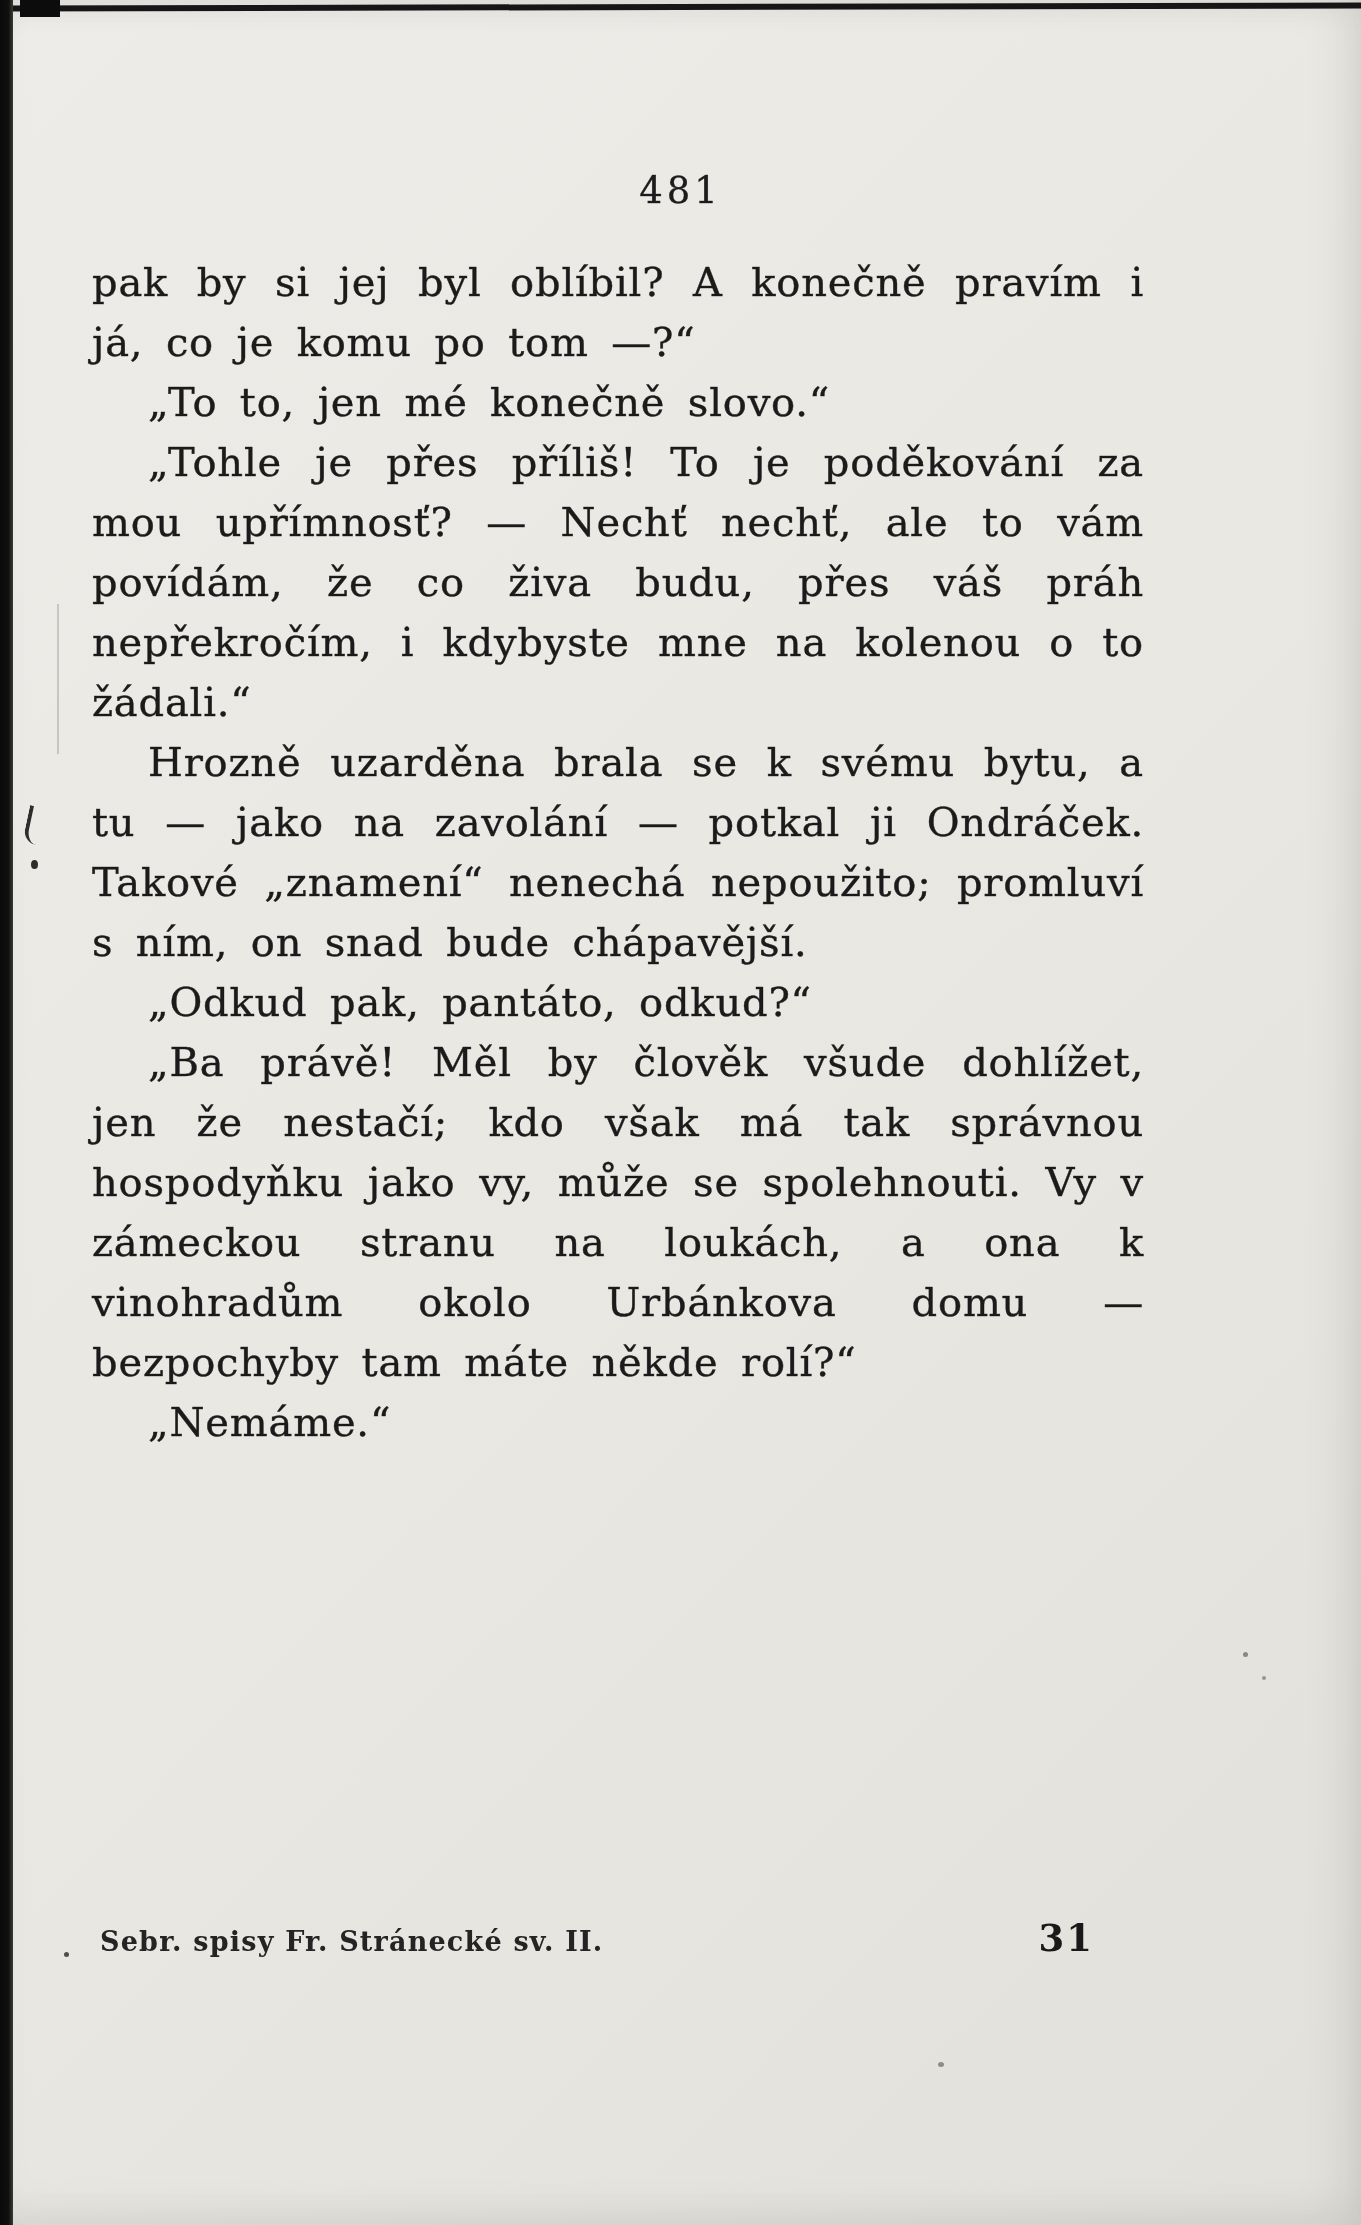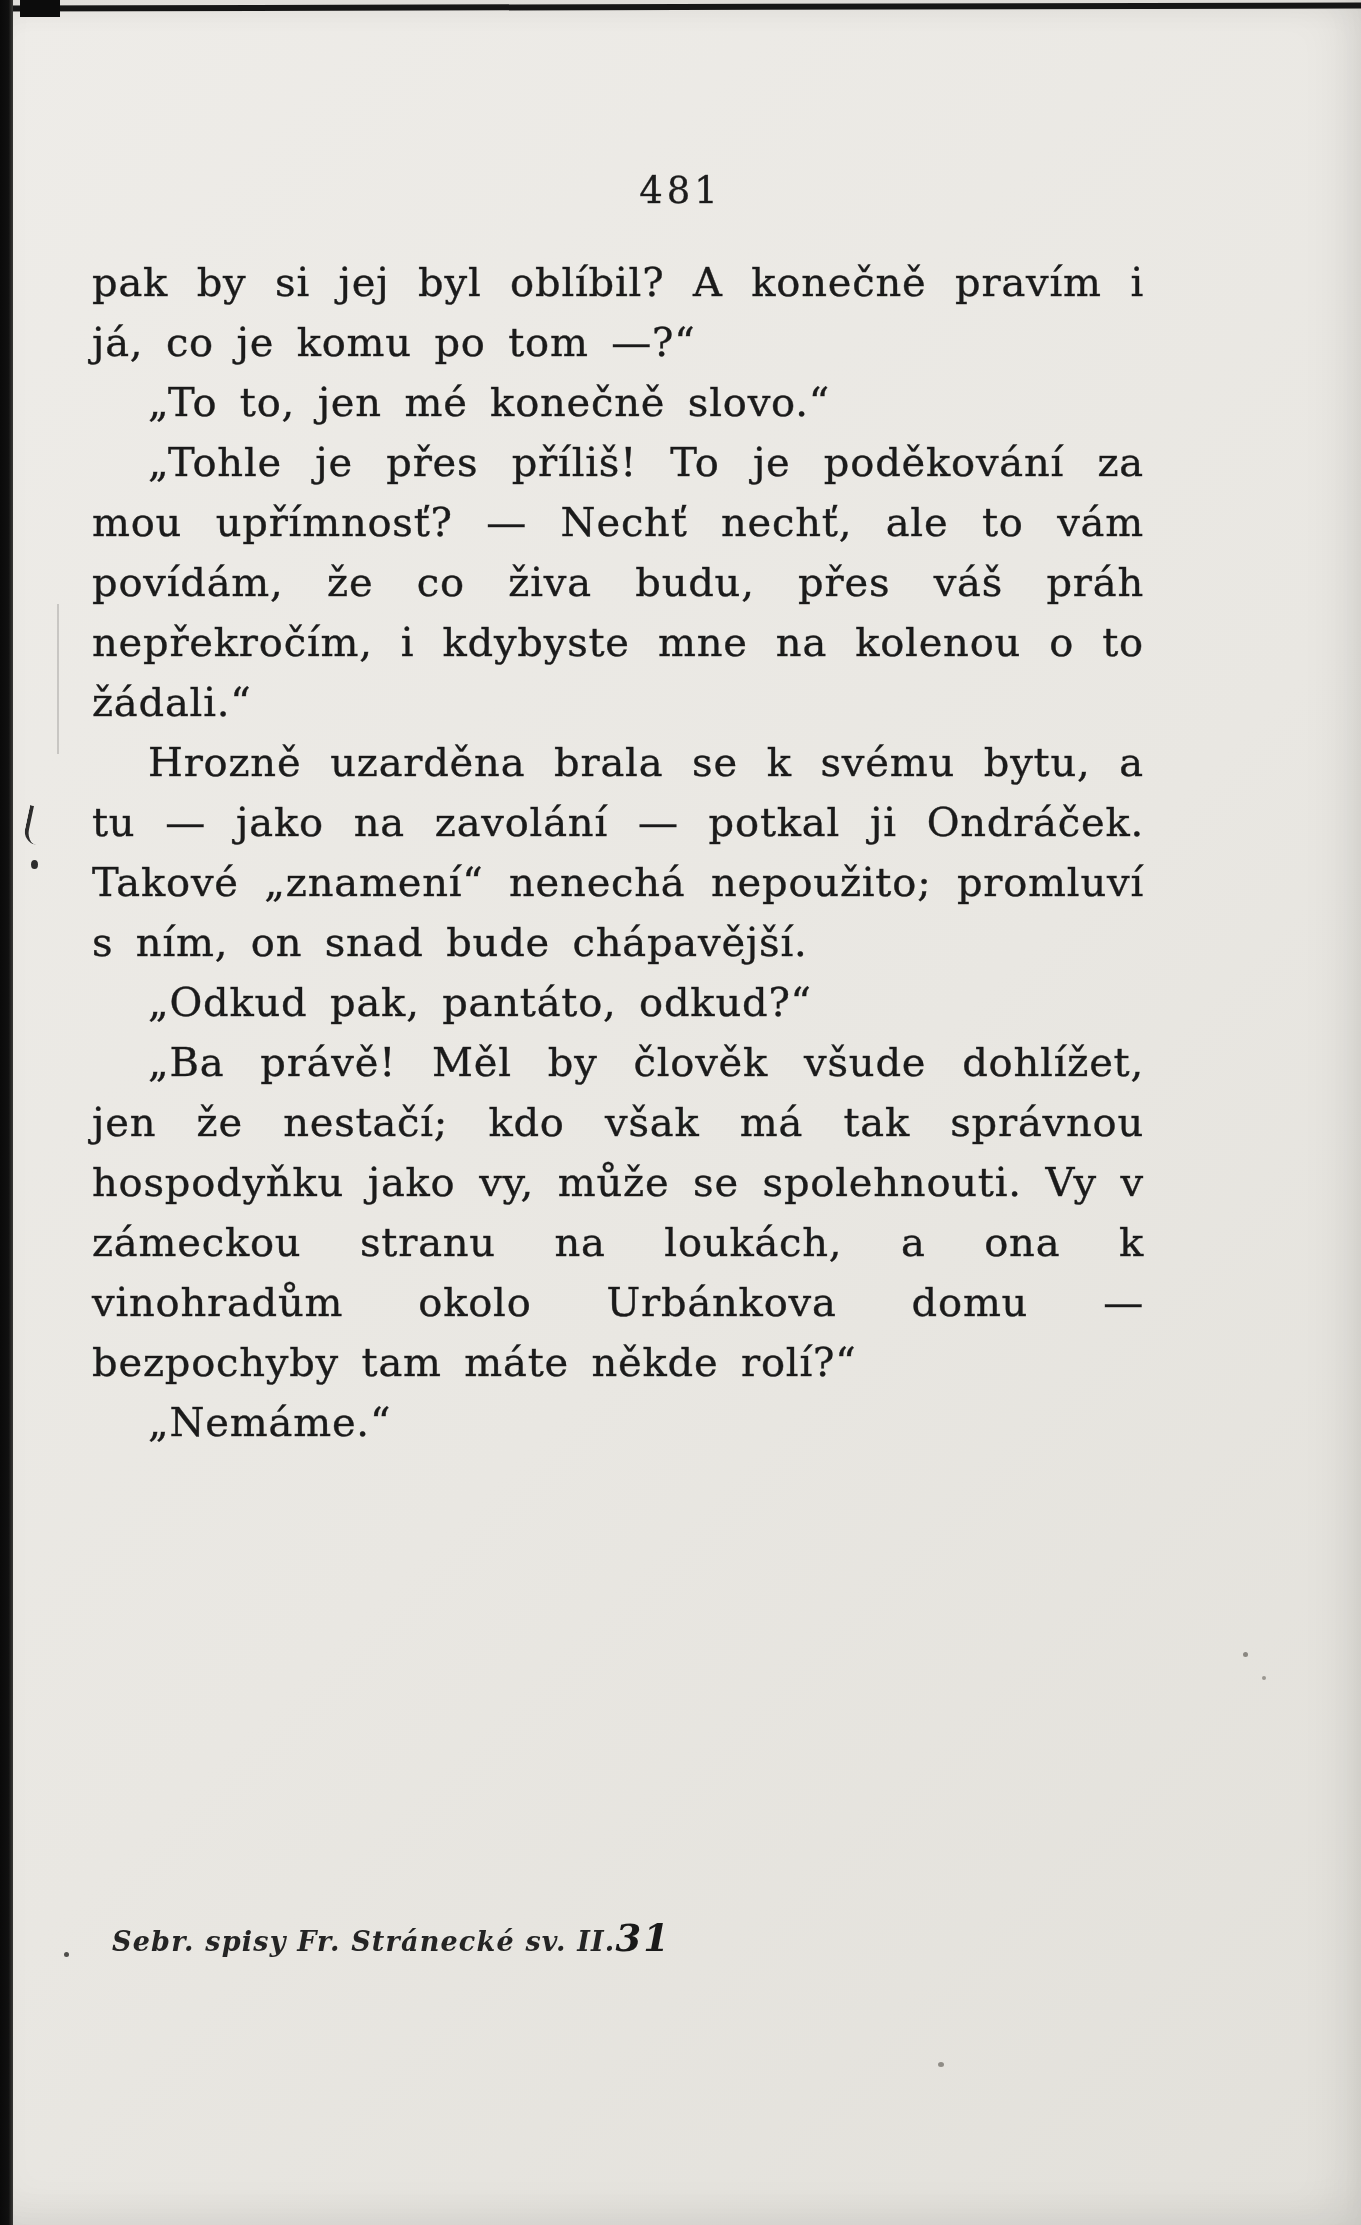--- a/index.html
+++ b/index.html
@@ -69,25 +69,25 @@
     color: #1b1b1b;
     -webkit-text-stroke: 0.45px rgba(22,22,22,0.8);
   }
   .para { margin: 0; }
   .para.indent { text-indent: 56px; }
   .para.justify-last { text-align-last: justify; }
 
   .footer {
     position: absolute;
     top: 1916px;
-    left: 88px;
+    left: 76px;
     width: 1052px;
     display: flex;
+    justify-content: space-between;
     align-items: baseline;
-    font-style: italic;
   }
   .footer-left {
     font-size: 27px;
     letter-spacing: 1.2px;
     padding-left: 24px;
     font-weight: bold;
     color: #242424;
   }
   .footer-right {
     font-size: 37px;

